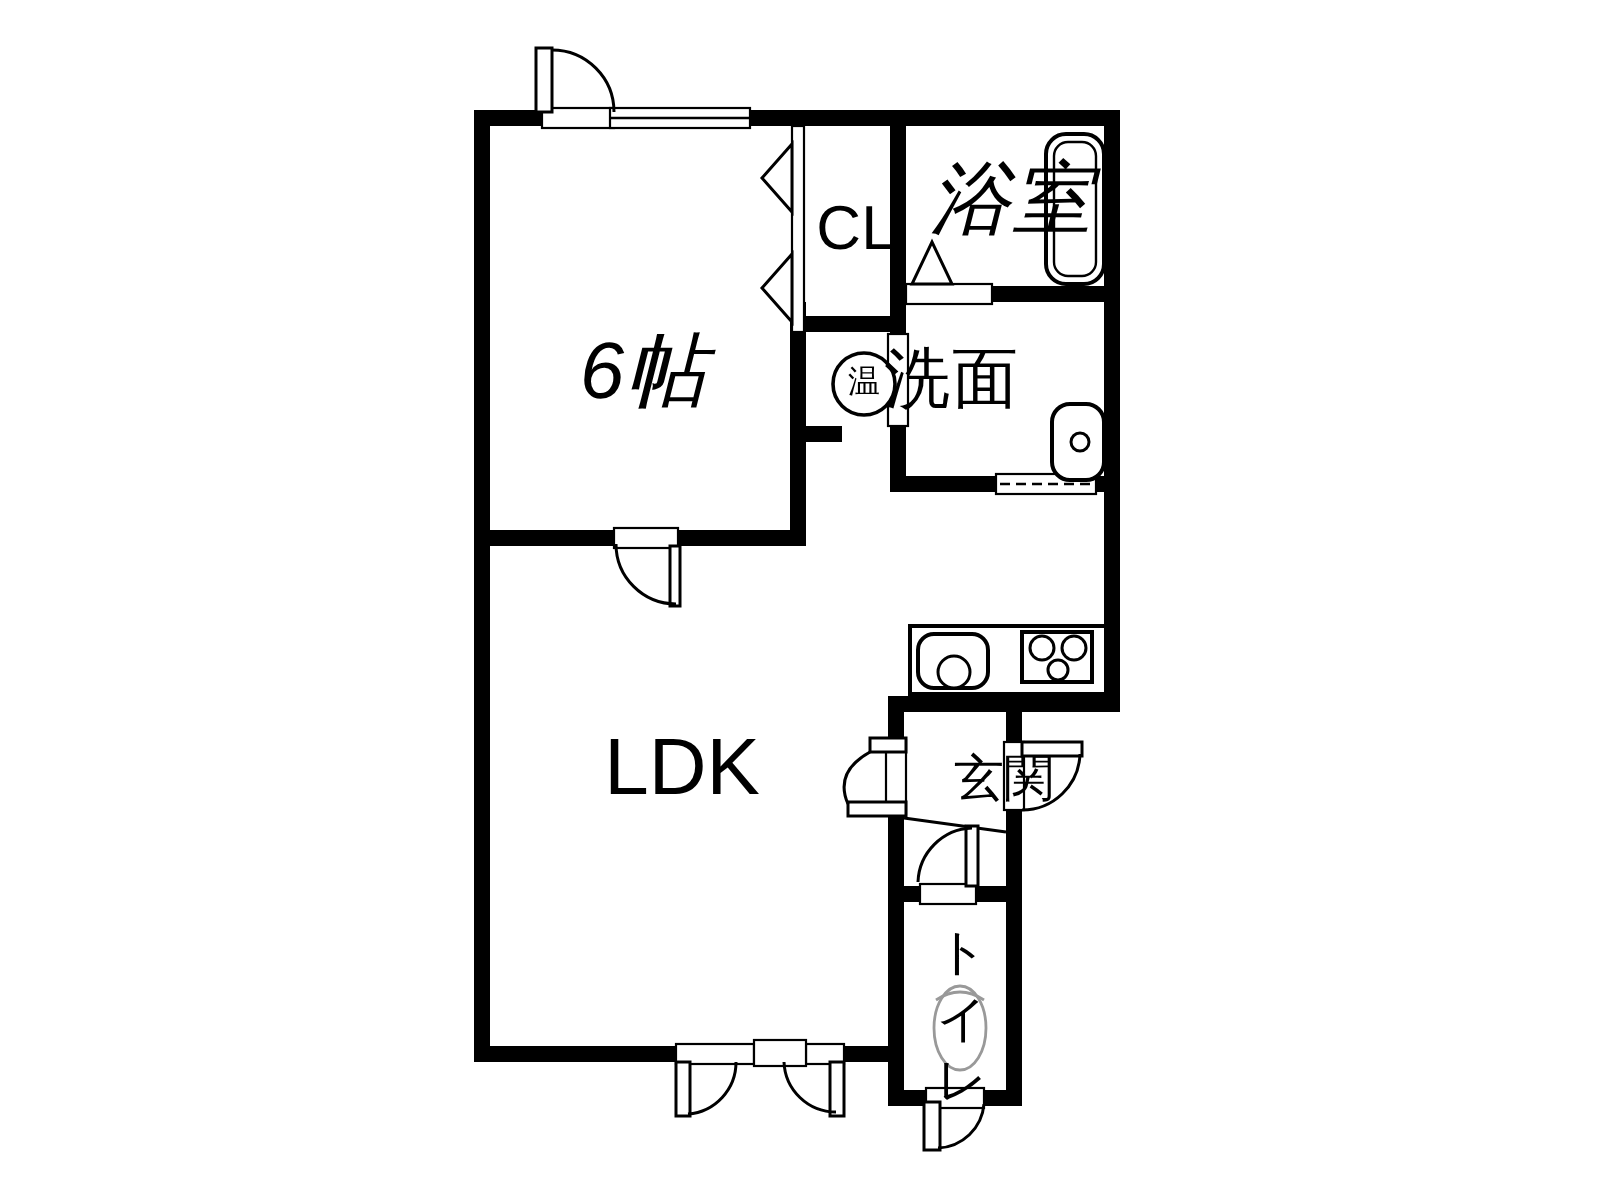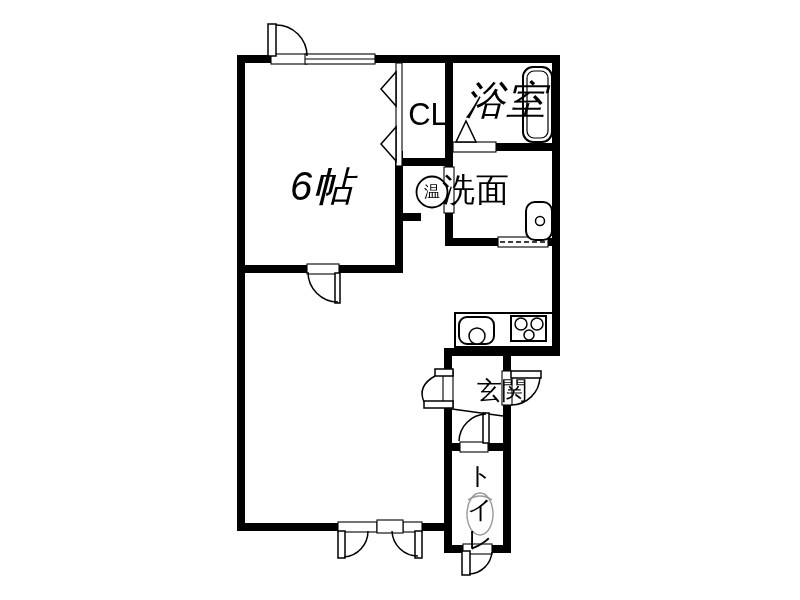--- a/index.html
+++ b/index.html
@@ -128,16 +128,17 @@
       <ellipse cx="480" cy="514" rx="13" ry="21"></ellipse>
       <path d="M 468 500 Q 480 492 492 500"></path>
     </g>
   </svg>
 
   <div class="lbl lbl-yoshitsu-size" style="left:322px;top:186px;">6帖</div>
   <div class="lbl lbl-cl" style="left:428px;top:114px;">CL</div>
   <div class="lbl lbl-bath" style="left:506px;top:100px;">浴室</div>
   <div class="lbl lbl-wash" style="left:476px;top:189px;">洗面</div>
   <div class="lbl lbl-onsui" style="left:432px;top:192px;">温</div>
+  <div class="lbl lbl-ldk" style="left:341px;top:384px;">LDK</div>
   <div class="lbl lbl-genkan" style="left:478px;top:390px;margin-left:24px;">玄関</div>
   <div class="lbl lbl-toilet" style="left:480px;top:497px;">トイレ</div>
 
 </div>
 
 </body></html>

